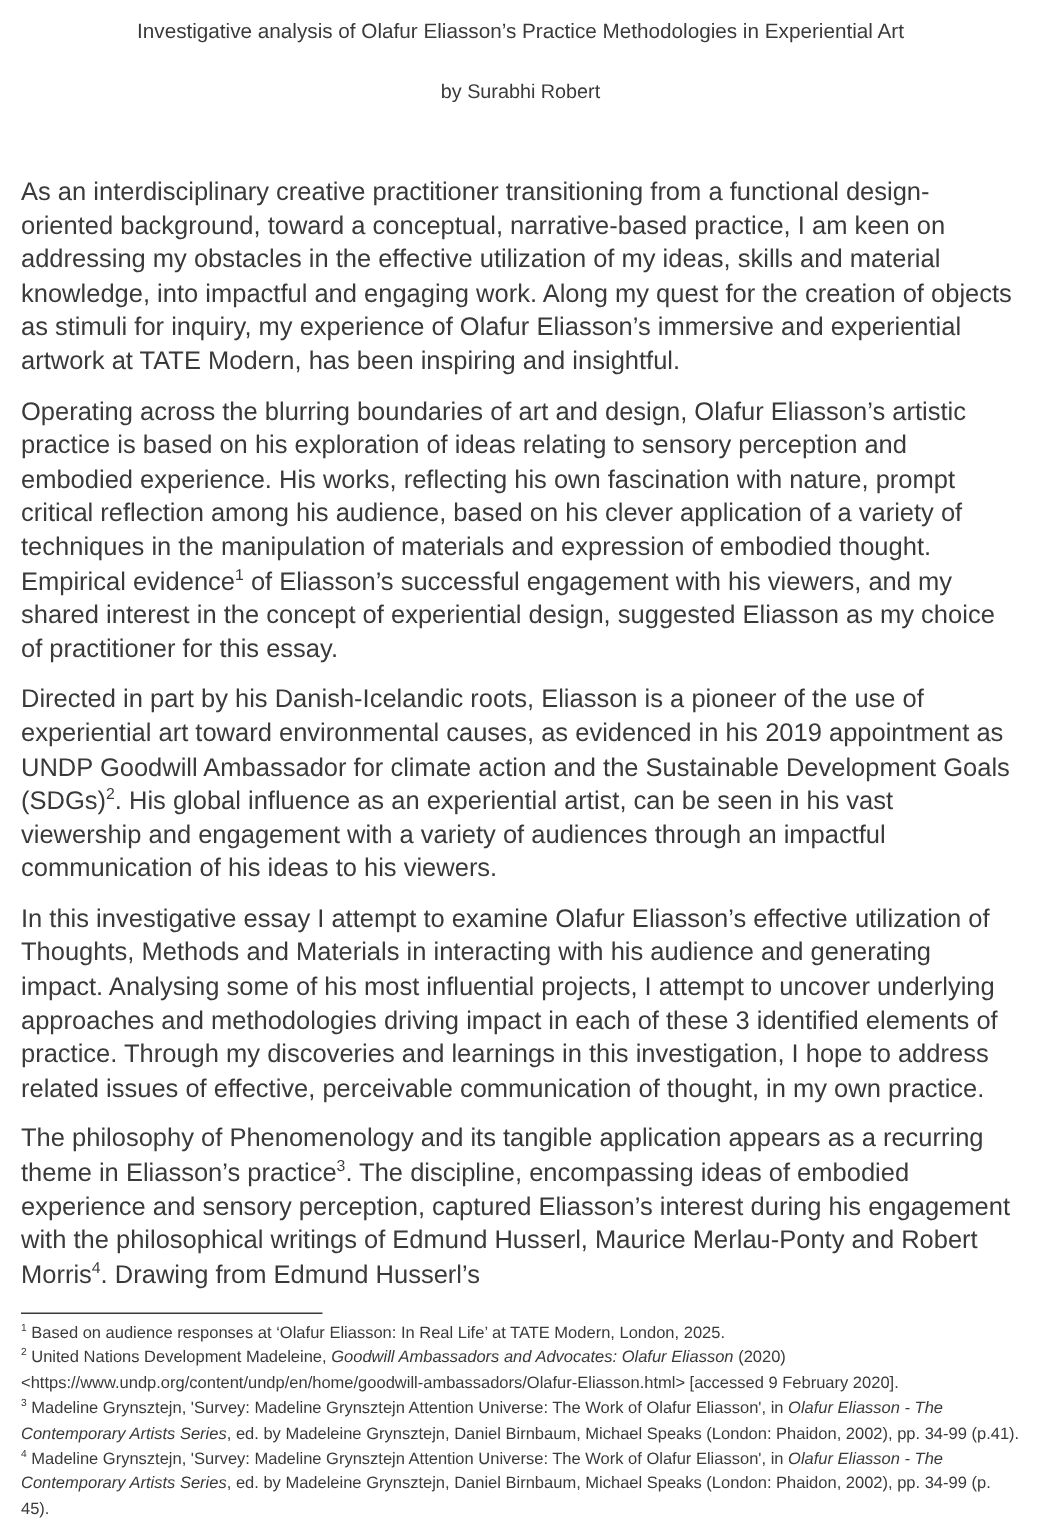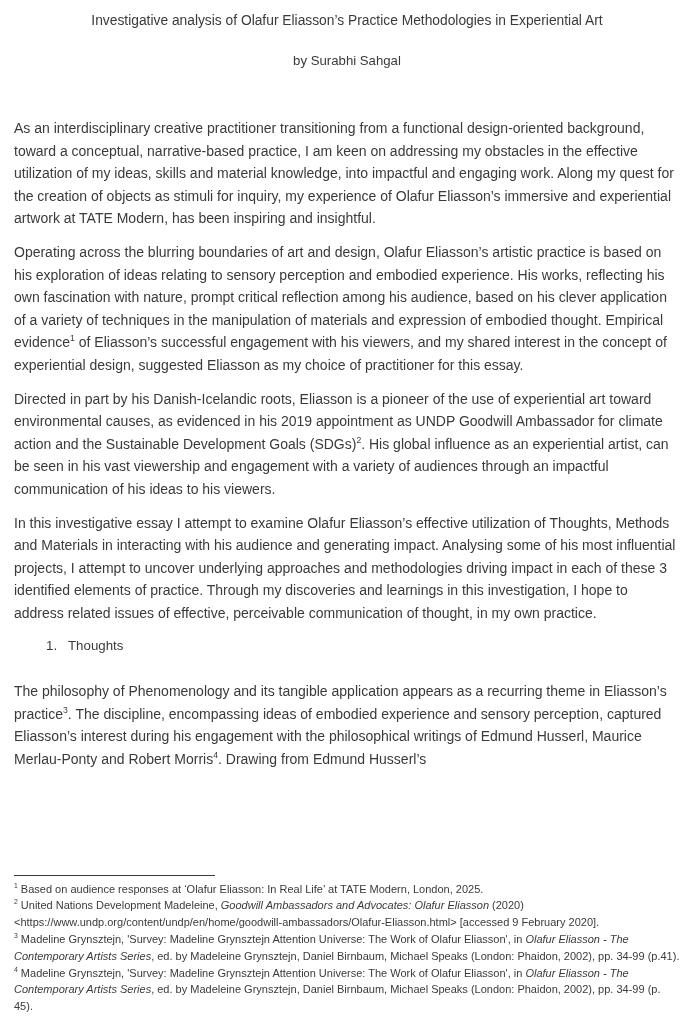--- a/index.html
+++ b/index.html
@@ -31,21 +31,21 @@
   }
   .byline {
     text-align: center;
     font-size: 13.2px;
     margin-top: 23px;
   }
   .body-block {
     margin-top: 49px;
   }
   .para {
-    font-size: 14px;
+    font-size: 17px;
     line-height: 22.6px;
     margin: 0 0 11px 0;
     text-align: left;
   }
   .para sup, .fn sup {
     font-size: 62%;
     line-height: 0;
     vertical-align: super;
   }
   .section-heading {
@@ -75,35 +75,32 @@
   }
   .fn i { }
 </style>
 </head>
 <body>
 
 <div class="page">
 
   <h1 class="doc-title">Investigative analysis of Olafur Eliasson’s Practice Methodologies in Experiential Art</h1>
 
-  <div class="byline">by Surabhi Sahgal</div>
+  <div class="byline">by Surabhi Robert</div>
 
   <div class="body-block">
 
     <p class="para"><span>As an interdisciplinary creative practitioner transitioning from a functional design-oriented background, toward a conceptual, narrative-based practice, I am keen on addressing my obstacles in the effective utilization of my ideas, skills and material knowledge, into impactful and engaging work. Along my quest for the creation of objects as stimuli for inquiry, my experience of Olafur Eliasson’s immersive and experiential artwork at TATE Modern, has been inspiring and insightful.</span></p>
 
     <p class="para"><span>Operating across the blurring boundaries of art and design, Olafur Eliasson’s artistic practice is based on his exploration of ideas relating to sensory perception and embodied experience. His works, reflecting his own fascination with nature, prompt critical reflection among his audience, based on his clever application of a variety of techniques in the manipulation of materials and expression of embodied thought. Empirical evidence</span><sup>1</sup><span> of Eliasson’s successful engagement with his viewers, and my shared interest in the concept of experiential design, suggested Eliasson as my choice of practitioner for this essay.</span></p>
 
     <p class="para"><span>Directed in part by his Danish-Icelandic roots, Eliasson is a pioneer of the use of experiential art toward environmental causes, as evidenced in his 2019 appointment as UNDP Goodwill Ambassador for climate action and the Sustainable Development Goals (SDGs)</span><sup>2</sup><span>. His global influence as an experiential artist, can be seen in his vast viewership and engagement with a variety of audiences through an impactful communication of his ideas to his viewers.</span></p>
 
     <p class="para"><span>In this investigative essay I attempt to examine Olafur Eliasson’s effective utilization of Thoughts, Methods and Materials in interacting with his audience and generating impact. Analysing some of his most influential projects, I attempt to uncover underlying approaches and methodologies driving impact in each of these 3 identified elements of practice. Through my discoveries and learnings in this investigation, I hope to address related issues of effective, perceivable communication of thought, in my own practice.</span></p>
 
-    <div class="section-heading">
-      <span class="num">1.</span><span>Thoughts</span>
-    </div>
 
     <p class="para"><span>The philosophy of Phenomenology and its tangible application appears as a recurring theme in Eliasson’s practice</span><sup>3</sup><span>. The discipline, encompassing ideas of embodied experience and sensory perception, captured Eliasson’s interest during his engagement with the philosophical writings of Edmund Husserl, Maurice Merlau-Ponty and Robert Morris</span><sup>4</sup><span>. Drawing from Edmund Husserl’s</span></p>
 
   </div>
 
   <div class="footnote-block">
     <div class="fn-rule"></div>
 
     <p class="fn"><sup>1</sup><span> Based on audience responses at ‘Olafur Eliasson: In Real Life’ at TATE Modern, London, 2025.</span></p>
 

